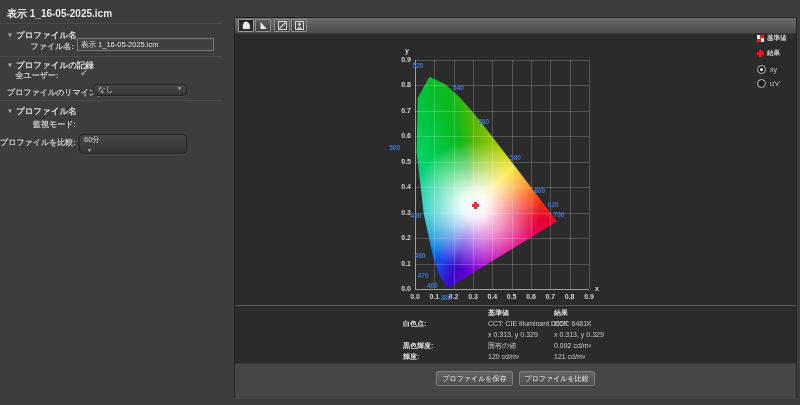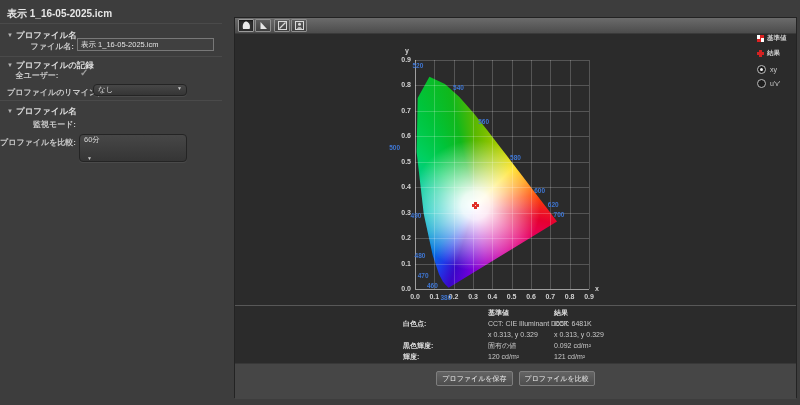--- a/index.html
+++ b/index.html
@@ -107,21 +107,21 @@
     <span class="arr">▼</span>
   </div>
 
   <div class="sep" style="left:0;top:100px;width:222px;"></div>
 
   <div class="abs sec-head" style="left:7px;top:106px;">
     <span class="tri">▼</span><span>プロファイル名</span>
   </div>
   <div class="abs lbl r-lbl" style="left:0;top:119px;width:76px;">監視モード:</div>
   <div class="abs lbl r-lbl" style="left:0;top:137px;width:76px;">プロファイルを比較:</div>
-  <div class="dropdown" style="left:79px;top:134px;width:108px;height:28px;flex-direction:column;">
+  <div class="dropdown" style="left:79px;top:134px;width:108px;height:20px;flex-direction:column;">
     <span class="val">60分</span>
     <span class="arr">▼</span>
   </div>
 
   <div id="panel" class="abs">
     <div id="toolbar" class="abs">
       <span class="tbtn active" style="left:3px;">
         <svg width="11" height="11" viewBox="0 0 11 11">
           <path d="M2 9 C1 4 3 1.5 5.5 1.5 C8.5 2.5 9.6 6 8.6 9 Z" fill="#eaeaea"></path>
         </svg>

